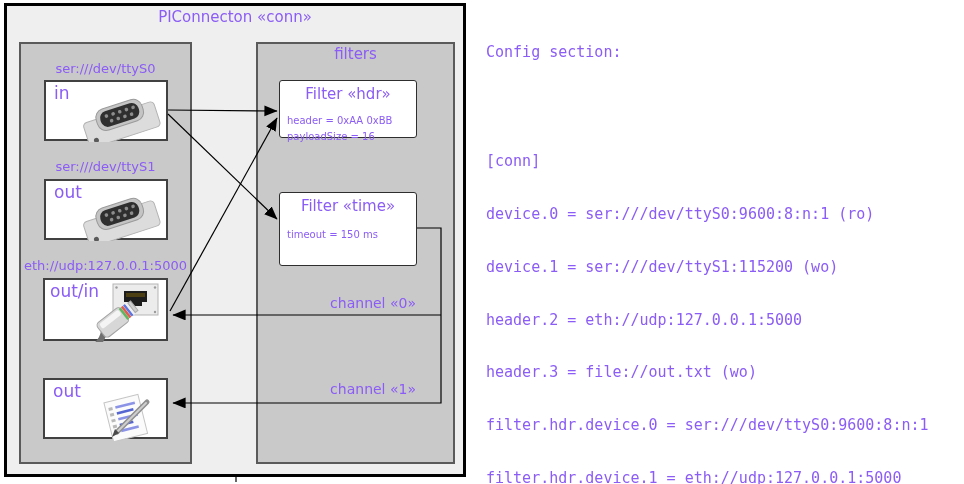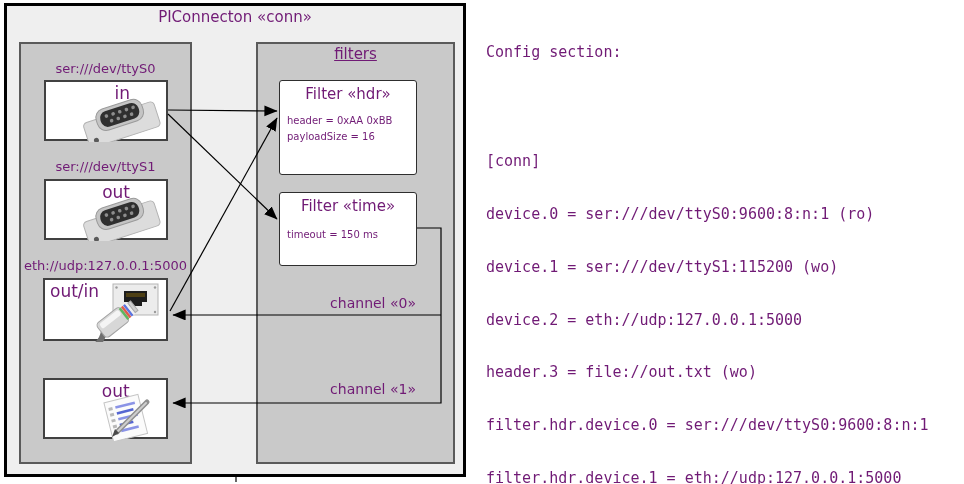--- a/index.html
+++ b/index.html
@@ -1,40 +1,40 @@
 <!DOCTYPE html>
 <html><head>
 <meta charset="utf-8">
 <style>
   html,body { margin:0; padding:0; background:#fff; }
   .stage {
     position:relative; width:964px; height:484px; background:#fff;
-    font-family:"DejaVu Sans","Liberation Sans",sans-serif; color:#701a75;
+    font-family:"DejaVu Sans","Liberation Sans",sans-serif; color:#8b5cf6;
     overflow:hidden;
   }
   .abs { position:absolute; box-sizing:border-box; }
 
   
   .outer { left:4px; top:3px; width:462px; height:474px;
            background:#efefef; border:3px solid #000; }
   .outer-title { left:4px; top:8px; width:462px; text-align:center;
                  font-size:15px; }
 
   
   .container { background:#c9c9c9; border:2px solid #5a5a5a; }
   .dev-container  { left:19px;  top:42px; width:173px; height:422px; }
   .flt-container  { left:256px; top:42px; width:199px; height:422px; }
   .flt-title { left:256px; top:45px; width:199px; text-align:center;
-               font-size:15px;text-decoration:underline; }
+               font-size:15px; }
 
   
   .dev-label { left:19px; width:173px; text-align:center; font-size:13px; }
   .dev-box { background:#fff; border:2px solid #414141; }
   .mode { position:absolute; top:1px; font-size:17px; }
-  .mode-center { left:8px; right:30%; text-align:right; }
+  .mode-center { left:8px; right:30%; text-align:left; }
   .icon { position:absolute; }
 
   
   .flt-box { background:#fff; border:1px solid #2e2e2e; border-radius:3px; }
   .flt-box-title { position:absolute; left:0; top:4px; width:100%;
                    text-align:center; font-size:15px; }
   .flt-line { position:absolute; left:7px; font-size:10px; white-space:pre; }
 
   
   .chan-label { left:300px; width:116px; text-align:right; font-size:14px; }
@@ -154,21 +154,21 @@
           <rect x="18" y="35" width="4" height="3" fill="#b9b9b9"></rect>
           <rect x="25" y="35" width="18" height="2.6" fill="#8a93e6"></rect>
         </g>
       </g>
       <line x1="54" y1="9" x2="24" y2="39" stroke="#8f8f8f" stroke-width="5" stroke-linecap="round"></line>
       <line x1="53" y1="10" x2="25" y2="38" stroke="#cfcfcf" stroke-width="2" stroke-linecap="round"></line>
       <polygon points="19,44 26,40 22,36" fill="#4a4a4a"></polygon>
     </svg>
   </div>
 
-  <div class="abs flt-box" style="left:279px;top:80px;width:138px;height:95px">
+  <div class="abs flt-box" style="left:279px;top:80px;width:138px;height:58px">
     <div class="flt-box-title">Filter «hdr»</div>
     <div class="flt-line" style="top:34px">header = 0xAA 0xBB</div>
     <div class="flt-line" style="top:50px">payloadSize = 16</div>
   </div>
 
   <div class="abs flt-box" style="left:279px;top:192px;width:138px;height:74px">
     <div class="flt-box-title">Filter «time»</div>
     <div class="flt-line" style="top:36px">timeout = 150 ms</div>
   </div>
 
@@ -190,21 +190,21 @@
       <line x1="236" y1="477" x2="236" y2="482"></line>
     </g>
   </svg>
 
   <div class="abs config">
     <div>Config section:</div>
     <div class="cfg-lines">
       <div class="cfg-line">[conn]</div>
       <div class="cfg-line">device.0 = ser:///dev/ttyS0:9600:8:n:1 (ro)</div>
       <div class="cfg-line">device.1 = ser:///dev/ttyS1:115200 (wo)</div>
-      <div class="cfg-line">device.2 = eth://udp:127.0.0.1:5000</div>
+      <div class="cfg-line">header.2 = eth://udp:127.0.0.1:5000</div>
       <div class="cfg-line">header.3 = file://out.txt (wo)</div>
       <div class="cfg-line">filter.hdr.device.0 = ser:///dev/ttyS0:9600:8:n:1</div>
       <div class="cfg-line">filter.hdr.device.1 = eth://udp:127.0.0.1:5000</div>
       
       
       
       
       
       
       

